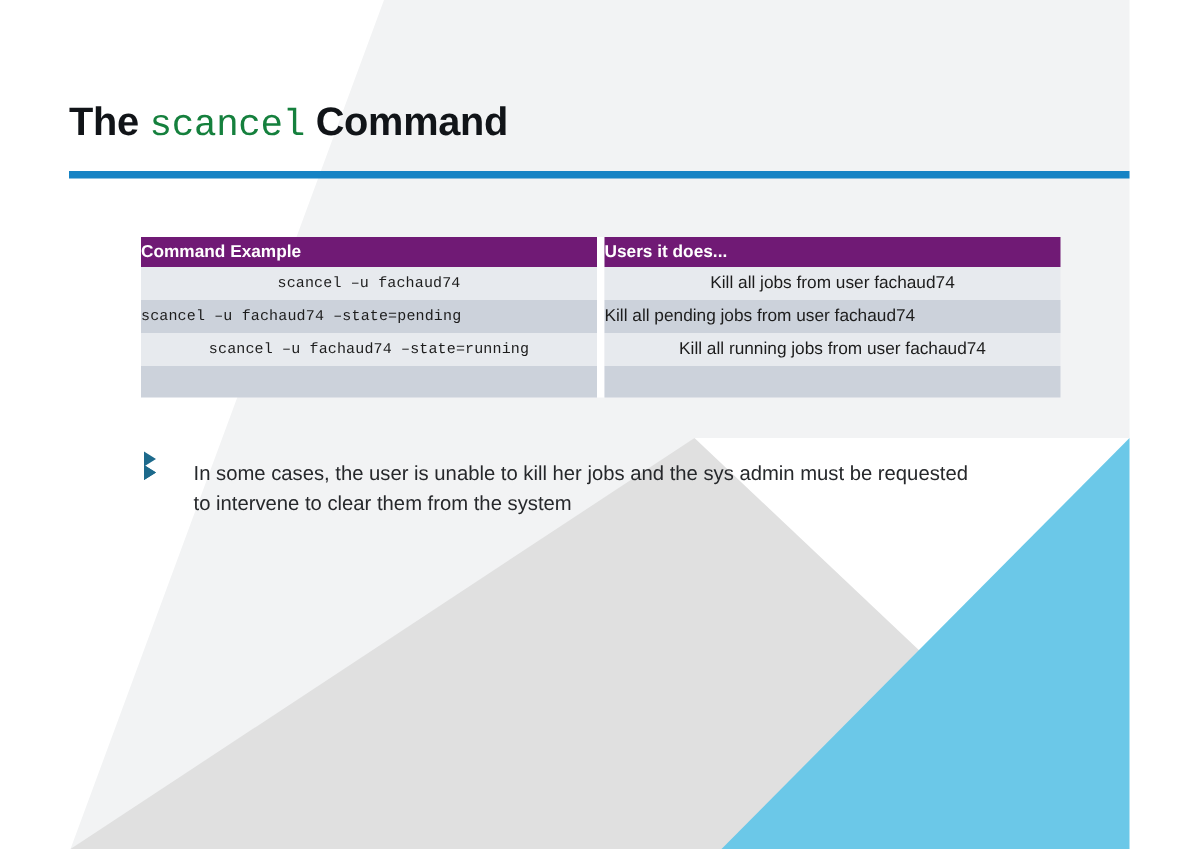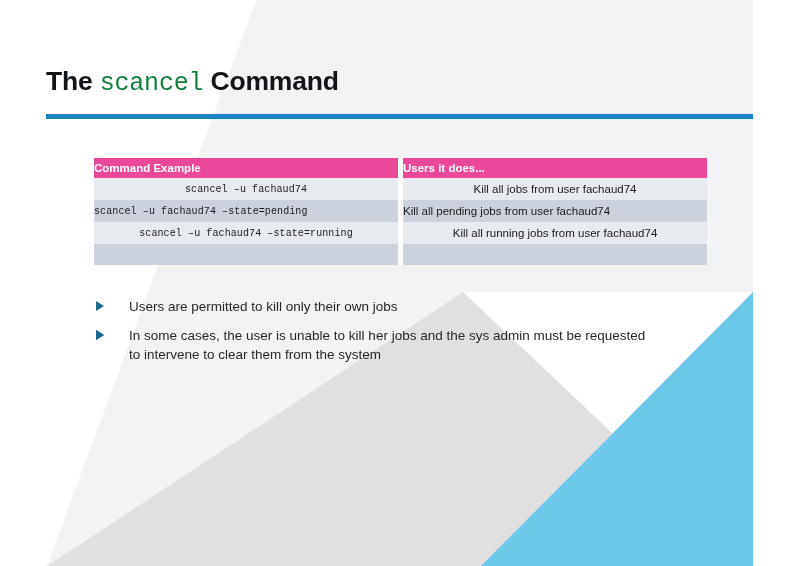--- a/index.html
+++ b/index.html
@@ -78,21 +78,21 @@
   }
   #command-table td, #command-table th {
     padding: 0;
     vertical-align: middle;
   }
   .col-cmd  { width: 304px; }
   .col-gap  { width: 5px; }
   .col-desc { width: 304px; }
 
   .hdr-cell {
-    background: #ec4899;
+    background: #701a75;
     color: #ffffff;
     font-size: 11.5px;
     font-weight: bold;
     height: 20px;
     padding: 0 7px;
     text-align: left;
     box-sizing: border-box;
     white-space: nowrap;
   }
   .gap-cell { background: #ffffff; }
@@ -200,21 +200,20 @@
         <td class="cell cmd"></td>
         <td class="gap-cell"></td>
         <td class="cell desc"></td>
       </tr>
     </tbody>
   </table>
 
   <ul id="bullet-list">
     <li class="bullet-item">
       <span class="bullet-marker"></span>
-      <span>Users are permitted to kill only their own jobs</span>
     </li>
     <li class="bullet-item">
       <span class="bullet-marker"></span>
     </li>
     <li class="bullet-item">
       <span class="bullet-marker"></span>
       <span>In some cases, the user is unable to kill her jobs and the sys admin must be requested to intervene to clear them from the system</span>
     </li>
   </ul>
 

